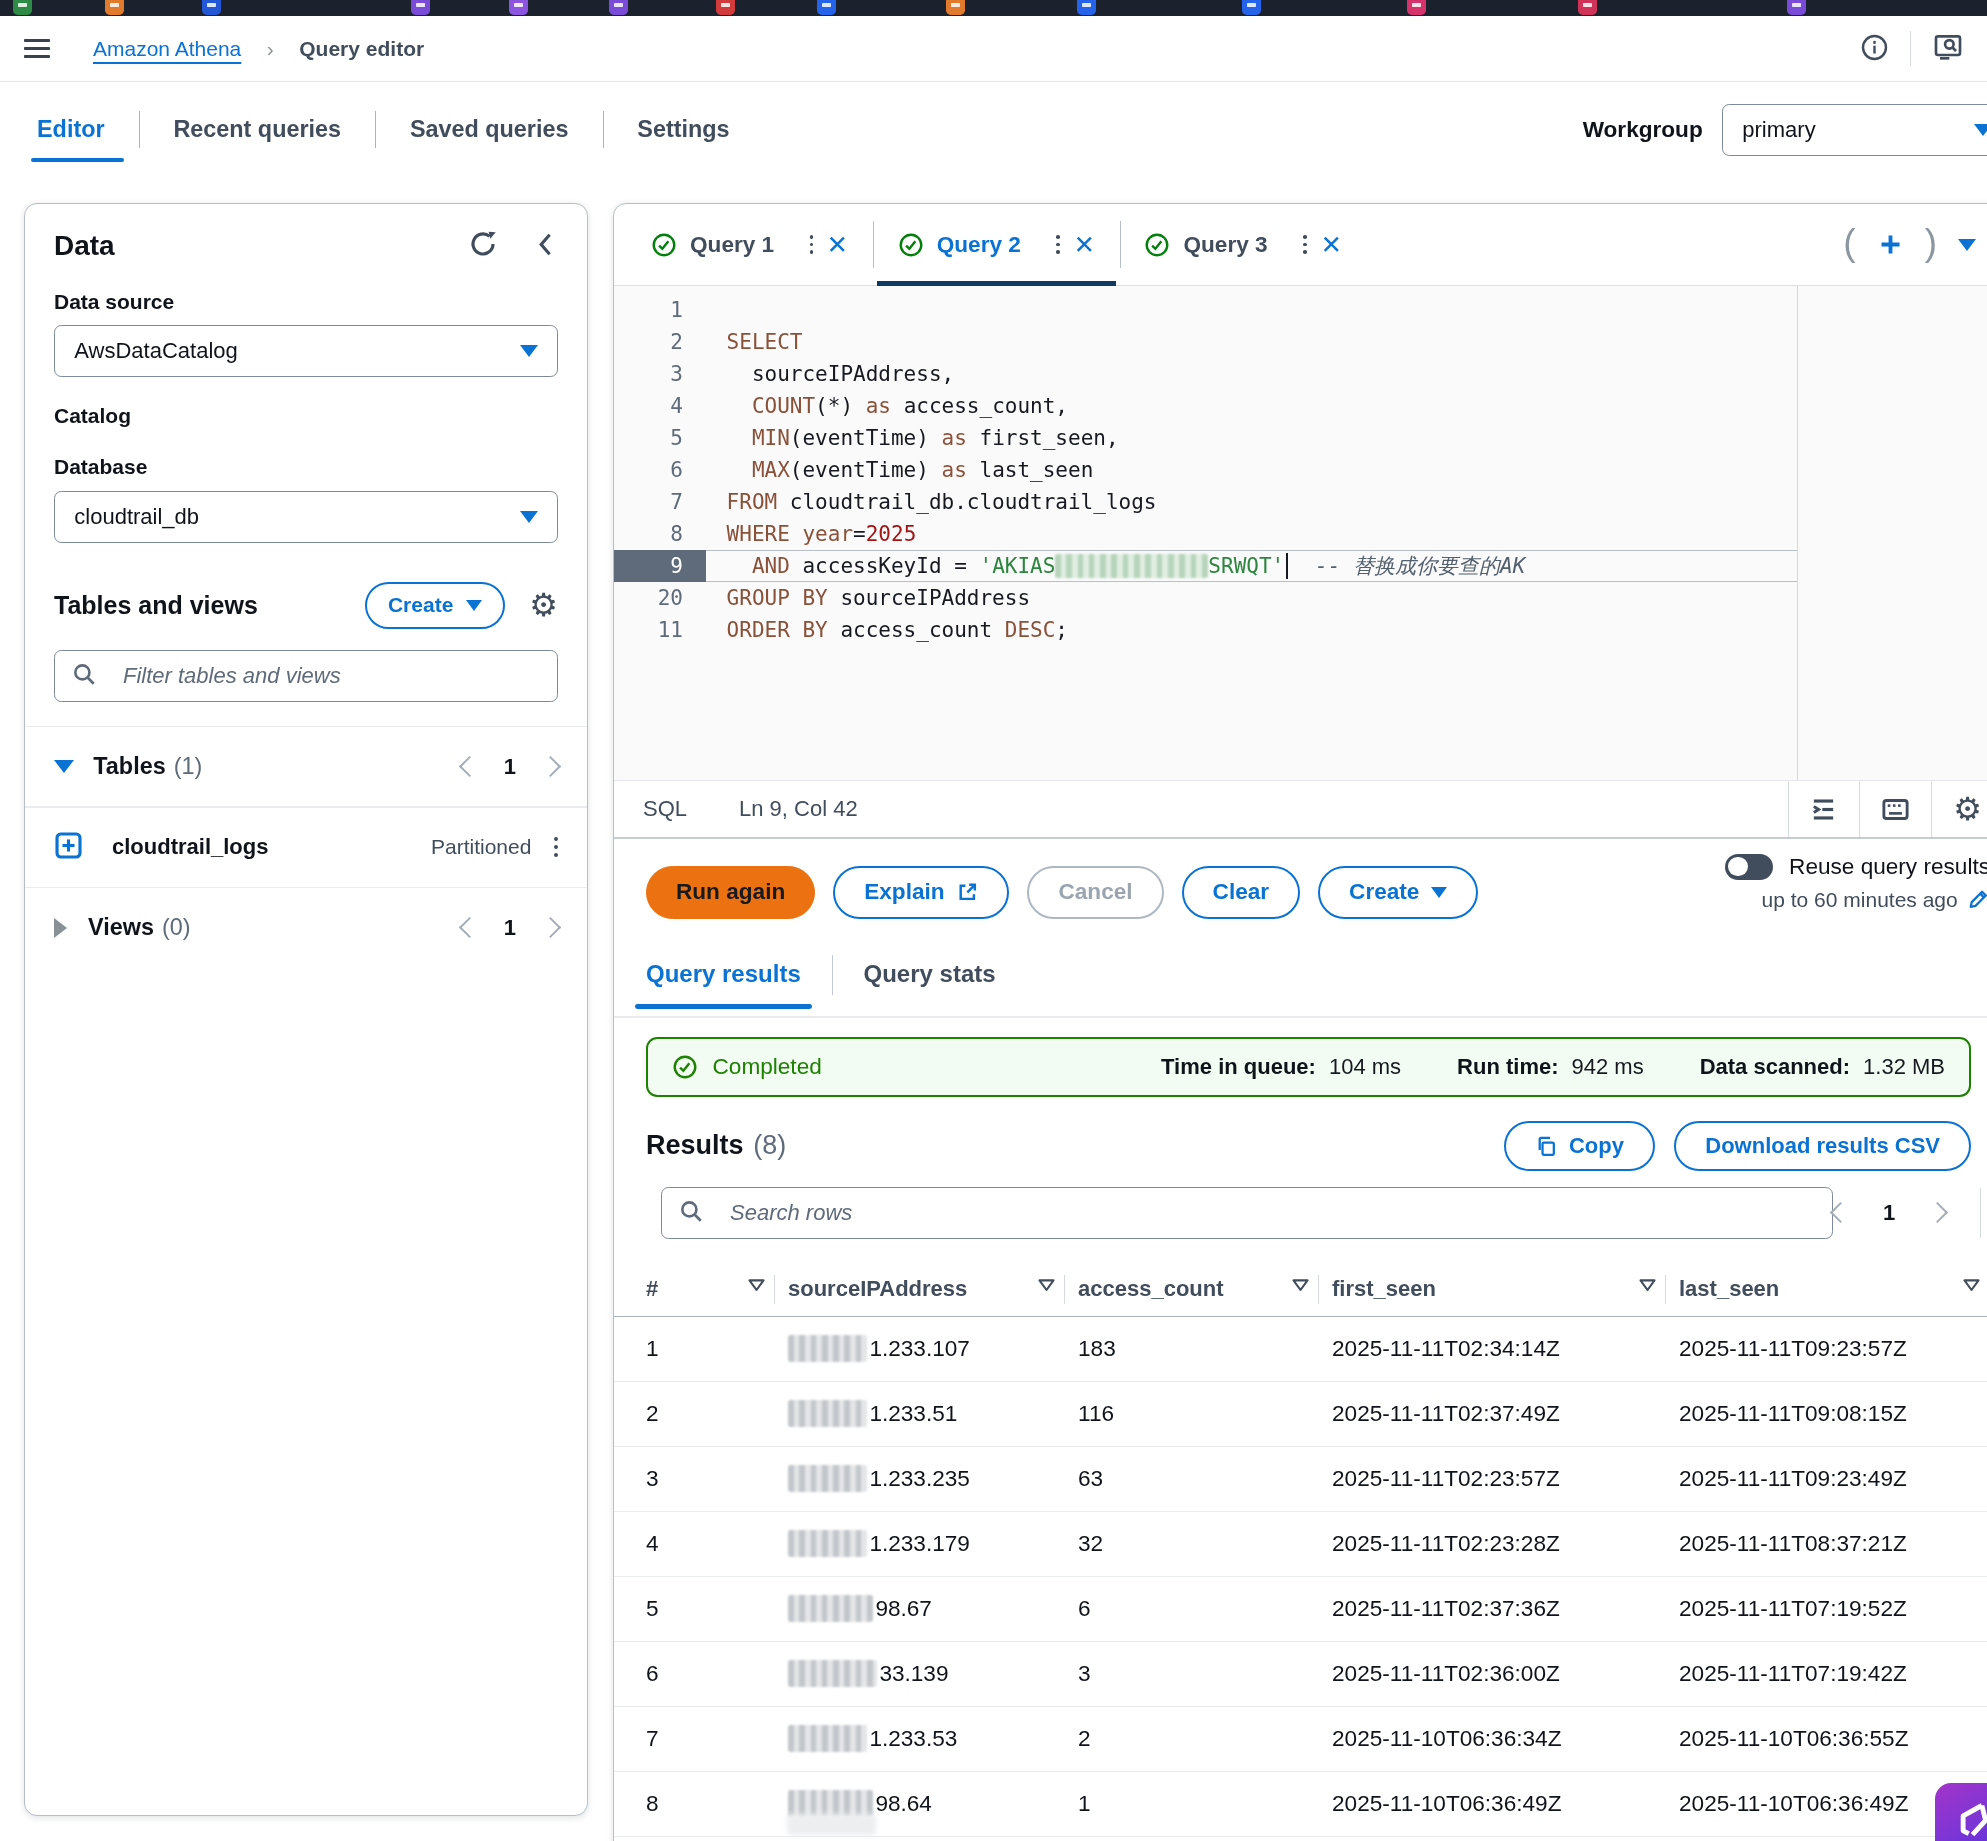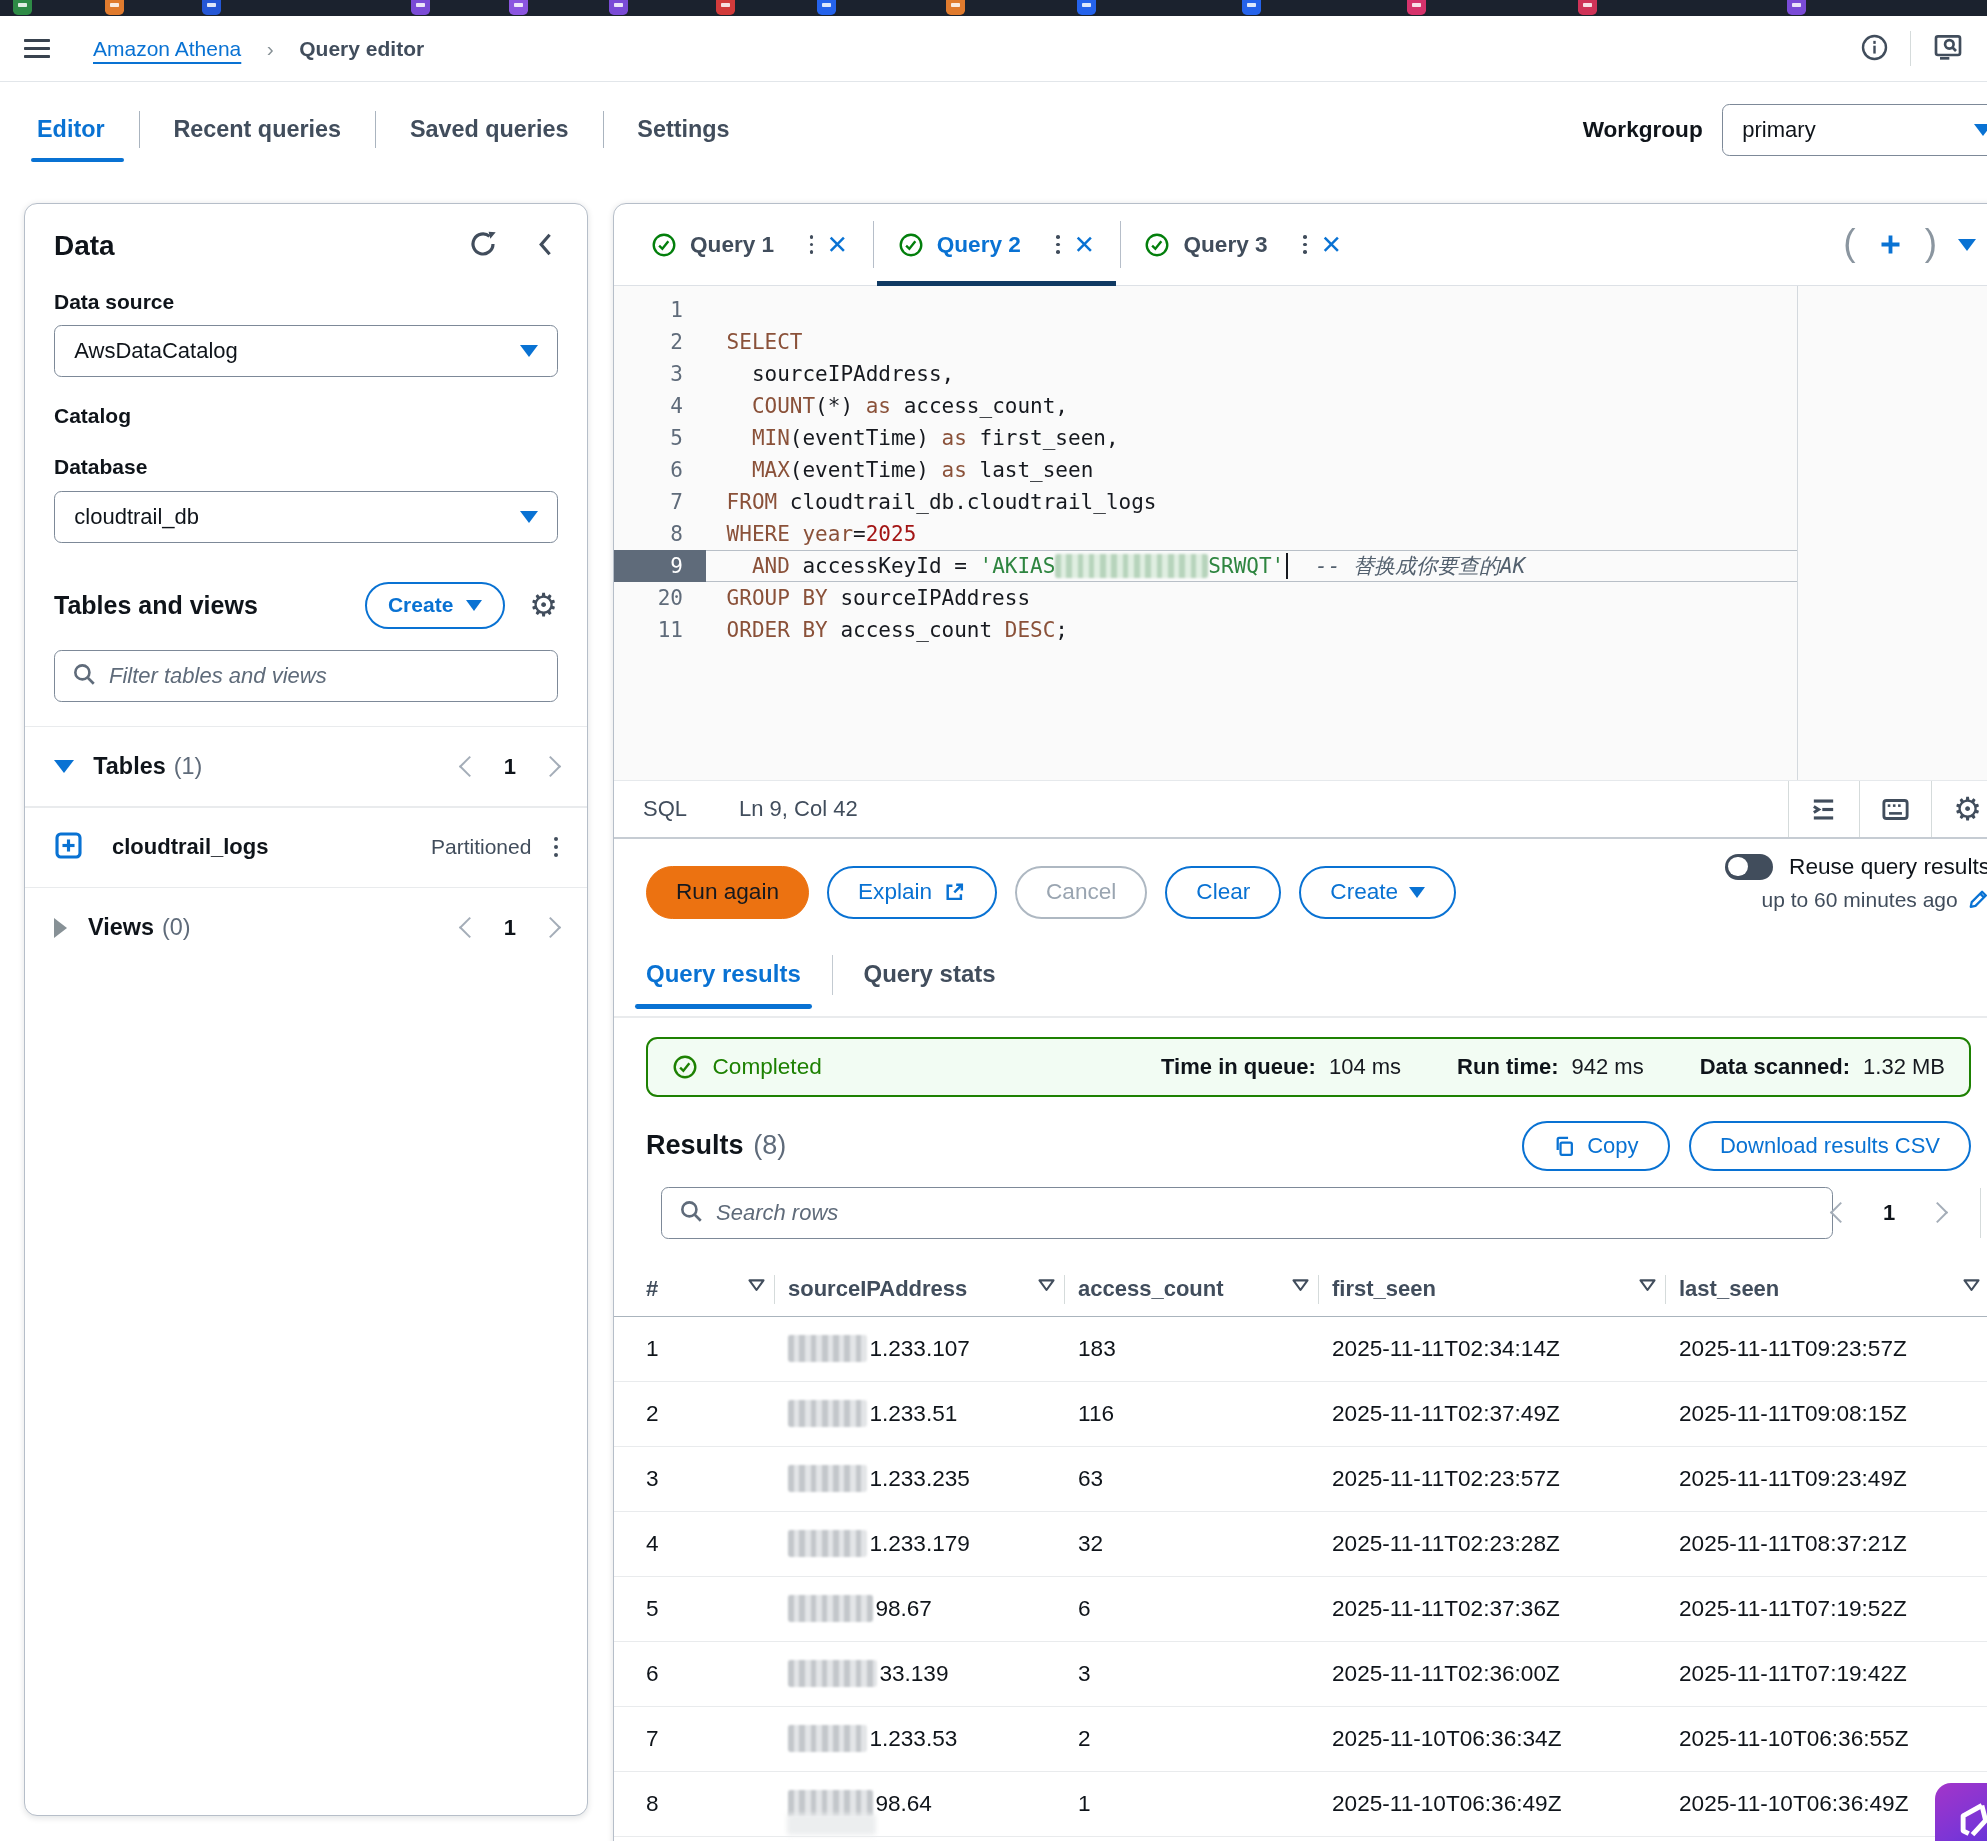--- a/index.html
+++ b/index.html
@@ -45,21 +45,21 @@
   .dp-head{display:flex;align-items:center;}
   .dp-title{font-size:28px;font-weight:bold;}
   .dp-icons{margin-left:auto;display:flex;align-items:center;gap:35px;}
   .fld-label{font-size:21px;font-weight:bold;margin:27px 0 11.3px;}
   .sb-select{width:100%;}
   .tv-row{display:flex;align-items:center;margin-top:39px;}
   .tv-title{font-size:25px;font-weight:bold;}
   .create-btn{margin-left:auto;display:flex;align-items:center;gap:13px;height:47px;padding:0 21px;border:2.4px solid #0972d3;border-radius:23.4px;color:#0972d3;font-size:21px;font-weight:bold;background:#fff;cursor:pointer;}
   .create-btn .caret{border-top-width:11.3px;border-left-width:8px;border-right-width:8px;}
   .gear{font-size:32px;color:#414d5c;line-height:1;cursor:pointer;}
-  .filter-input,.search-input{display:flex;align-items:center;gap:10px;height:52px;border:1.6px solid #7d8998;border-radius:7.3px;background:#fff;padding:0 16px;box-sizing:border-box;margin-top:21px;}
+  .filter-input,.search-input{display:flex;align-items:center;gap:24px;height:52px;border:1.6px solid #7d8998;border-radius:7.3px;background:#fff;padding:0 16px;box-sizing:border-box;margin-top:21px;}
   .filter-input input,.search-input input{border:none;outline:none;flex:1;font-size:22px;font-family:"Liberation Sans",sans-serif;color:#0f141a;background:transparent;}
   .filter-input input::placeholder,.search-input input::placeholder{color:#5f6b7a;font-style:italic;}
   .sb-divider{height:1.6px;background:#e9ebed;margin:24px -29px 0;}
   .sec-row{display:flex;align-items:center;height:79px;}
   .tri-down{width:0;height:0;border-left:10.5px solid transparent;border-right:10.5px solid transparent;border-top:13.7px solid #0972d3;margin-right:19.3px;cursor:pointer;}
   .tri-right{width:0;height:0;border-top:10.5px solid transparent;border-bottom:10.5px solid transparent;border-left:13.7px solid #879196;margin-right:21px;cursor:pointer;}
   .sec-label{font-size:23.4px;font-weight:bold;}
   .sec-count{font-size:23.4px;color:#5f6b7a;margin-left:8px;}
   .pager{margin-left:auto;display:flex;align-items:center;gap:27px;}
   .pg-num{font-size:22px;font-weight:bold;}
@@ -107,21 +107,21 @@
   
   .statusbar{height:56px;display:flex;align-items:center;padding-left:29px;border-top:1.6px solid #e6e9ec;border-bottom:2.4px solid #c6ccd3;box-sizing:content-box;}
   .sb-lang{font-size:22px;color:#414d5c;}
   .sb-pos{font-size:22px;color:#414d5c;margin-left:52px;}
   .sb-icons{margin-left:auto;display:flex;align-items:center;height:56px;}
   .sb-icons .vdiv{width:0.8px;height:56px;background:#d5dbdb;}
   .sb-icons .icn{width:71px;display:flex;justify-content:center;align-items:center;cursor:pointer;}
 
   
   .actions{position:relative;height:106px;display:flex;align-items:center;gap:18px;padding:0 32px;}
-  .btn{display:flex;align-items:center;justify-content:center;gap:11.3px;height:53px;padding:0 29px;border-radius:27px;font-size:22.6px;font-weight:normal;box-sizing:border-box;cursor:pointer;background:#fff;}
+  .btn{display:flex;align-items:center;justify-content:center;gap:11.3px;height:53px;padding:0 29px;border-radius:27px;font-size:22.6px;font-weight:bold;box-sizing:border-box;cursor:pointer;background:#fff;}
   .btn-primary{background:#ec7211;border:1.6px solid #ec7211;color:#16191f;}
   .btn-outline{border:2.4px solid #0972d3;color:#0972d3;}
   .btn-disabled{border:2.4px solid #aeb8c2;color:#9aa5b1;cursor:default;}
   .btn .caret{border-top-width:11.3px;border-left-width:8px;border-right-width:8px;}
   .reuse{position:absolute;right:13px;top:14.5px;text-align:right;}
   .reuse-row{display:flex;align-items:center;gap:16px;justify-content:flex-end;}
   .toggle{width:48px;height:26px;border-radius:13px;background:#414d5c;position:relative;cursor:pointer;}
   .toggle .knob{position:absolute;left:3.2px;top:3.2px;width:19.3px;height:19.3px;border-radius:50%;background:#fff;}
   .reuse-label{font-size:22.6px;color:#0f141a;}
   .reuse-sub{margin-top:8px;font-size:21px;color:#414d5c;display:flex;align-items:center;gap:9.7px;justify-content:flex-end;}

